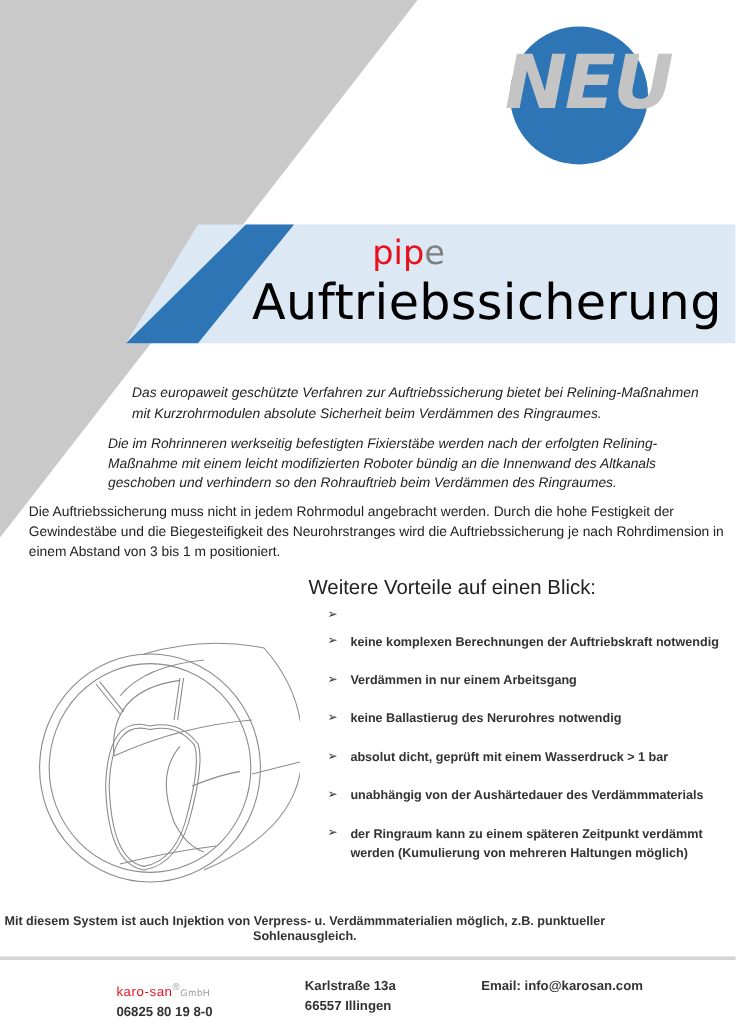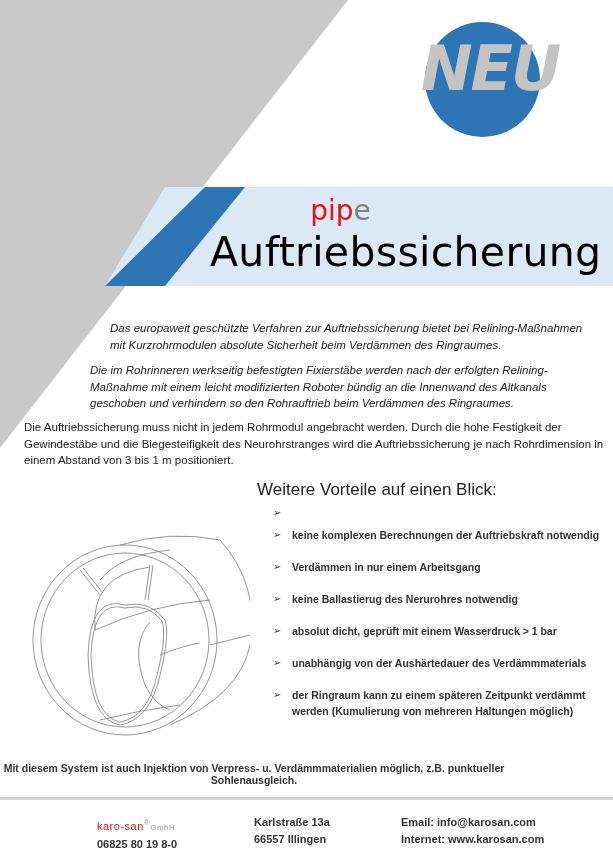--- a/index.html
+++ b/index.html
@@ -114,14 +114,13 @@
 <div class="footer-col fc1">
   <div><span class="logo"><span>karo-san</span><span class="reg">®</span><span class="gmbh">GmbH</span></span></div>
   <div>06825 80 19 8-0</div>
 </div>
 <div class="footer-col fc2">
   <div>Karlstraße 13a</div>
   <div>66557 Illingen</div>
 </div>
 <div class="footer-col fc3">
   <div>Email: info@karosan.com</div>
-  <div>Internet: www.karosan.com</div>
 </div>
 
 </body></html>

